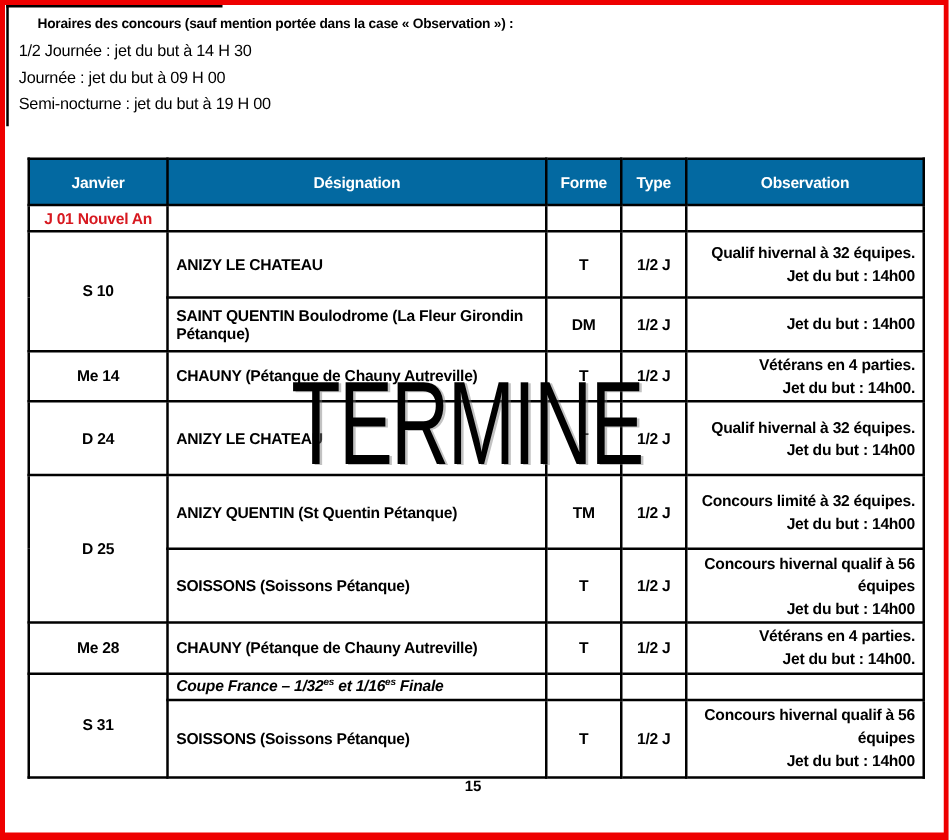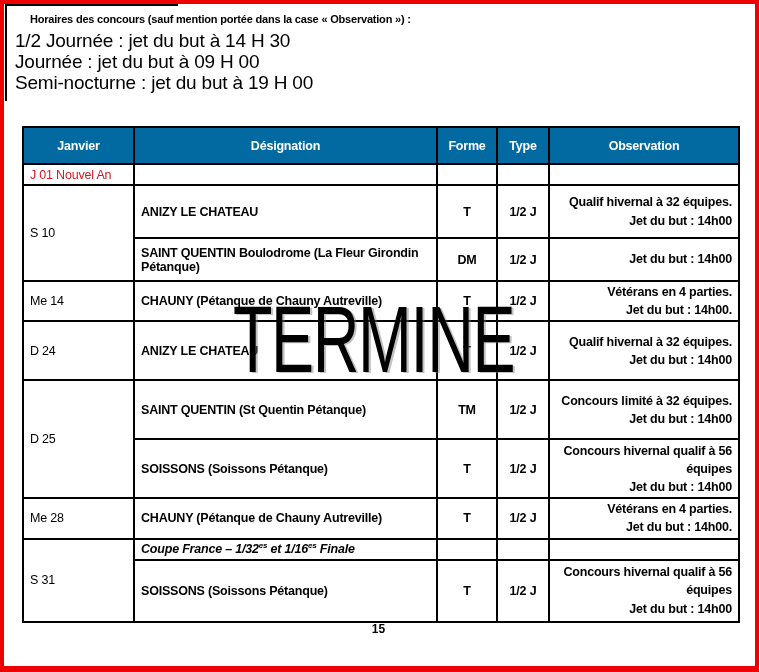--- a/index.html
+++ b/index.html
@@ -24,41 +24,41 @@
     pointer-events: none;
   }
 
   .intro { position: absolute; left: 11px; top: 4px; width: 720px; }
   .intro .title {
     font-size: 11px; font-weight: bold;
     margin-left: 15px; line-height: 22px;
     letter-spacing: -0.2px;
   }
   .intro .sched {
-    font-size: 19px; font-weight: normal;
+    font-size: 13px; font-weight: normal;
     line-height: 21px; letter-spacing: -0.2px;
   }
 
   table.concours {
     position: absolute; left: 18px; top: 122px;
     width: 716px;
     border-collapse: collapse; table-layout: fixed;
     font-size: 12.5px; letter-spacing: -0.2px;
   }
   table.concours th, table.concours td {
     border: 2px solid #000;
     vertical-align: middle;
     padding: 1px 6px;
   }
   table.concours thead th {
     background: #0369a1; color: #fff;
     font-weight: bold; text-align: center;
     height: 37px; padding: 0 2px; margin-top: 28px;
   }
-  td.date { font-weight: normal; text-align: left; }
+  td.date { font-weight: bold; text-align: center; }
   td.desig { font-weight: bold; text-align: left; padding-left: 8px; }
   td.forme, td.type { font-weight: bold; text-align: center; padding: 1px 2px; }
   td.obs { font-weight: bold; text-align: right; white-space: pre-line; line-height: 1.45; }
 
   tr.holiday td { height: 21px; }
   tr.holiday td.date { color: #d71920; }
 
   tr.h53 td { height: 53px; }
   tr.h45 td { height: 43px; }
   tr.h39 td { height: 39px; }
@@ -154,21 +154,21 @@
         <td class="date">D 24</td>
         <td class="desig">ANIZY LE CHATEAU</td>
         <td class="forme">T</td>
         <td class="type">1/2 J</td>
         <td class="obs">Qualif hivernal à 32 équipes.
 Jet du but : 14h00</td>
       </tr>
 
       <tr class="h59">
         <td class="date" rowspan="2">D 25</td>
-        <td class="desig">SAINT QUENTIN (St Quentin Pétanque)</td>
+        <td class="desig">ANIZY QUENTIN (St Quentin Pétanque)</td>
         <td class="forme">TM</td>
         <td class="type">1/2 J</td>
         <td class="obs">Concours limité à 32 équipes.
 Jet du but : 14h00</td>
       </tr>
       <tr class="h59">
         <td class="desig">SOISSONS (Soissons Pétanque)</td>
         <td class="forme">T</td>
         <td class="type">1/2 J</td>
         <td class="obs">Concours hivernal qualif à 56 équipes

